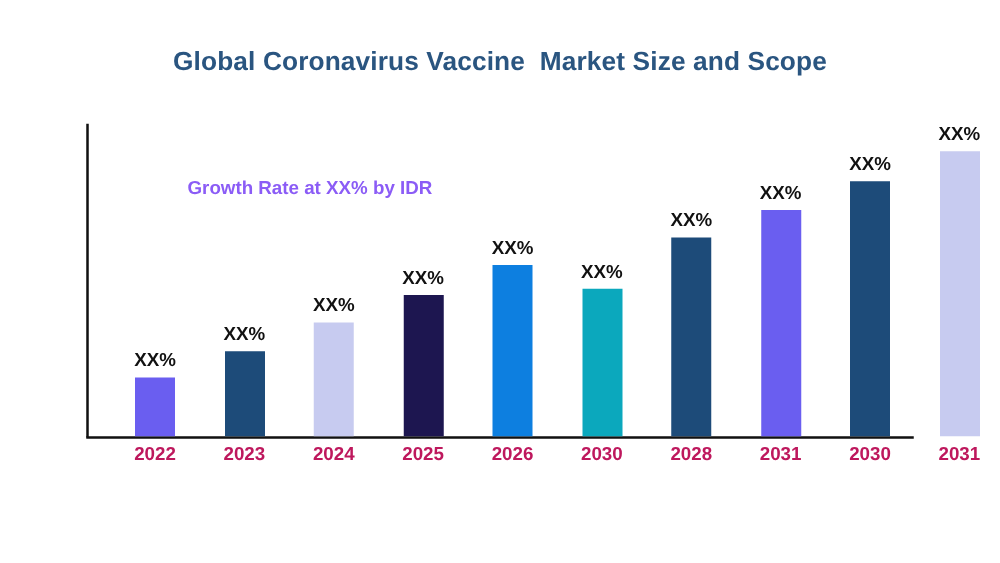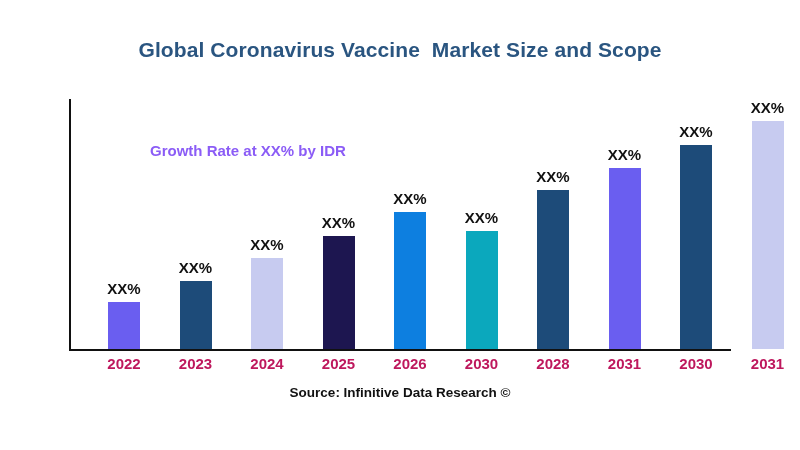--- a/index.html
+++ b/index.html
@@ -146,15 +146,14 @@
       <div class="bar" style="left: 680px; width: 32px; height: 204px; bottom: 101px; background: rgb(29, 75, 121);"></div>
       <div class="bar-value" style="left: 656px; width: 80px; top: 123px;">XX%</div>
       <div class="tick-label" style="left: 656px; width: 80px;">2030</div>
       <div class="bar" style="left: 751.5px; width: 32px; height: 228px; bottom: 101px; background: rgb(199, 203, 240);"></div>
       <div class="bar-value" style="left: 727.5px; width: 80px; top: 99px;">XX%</div>
       <div class="tick-label" style="left: 727.5px; width: 80px;">2031</div>
     </div>
 
   <div id="growth-annotation">Growth Rate at XX% by IDR</div>
 
-  <div id="source-note">Source: Infinitive Data Research ©</div>
 
 </div>
 
 </body></html>

